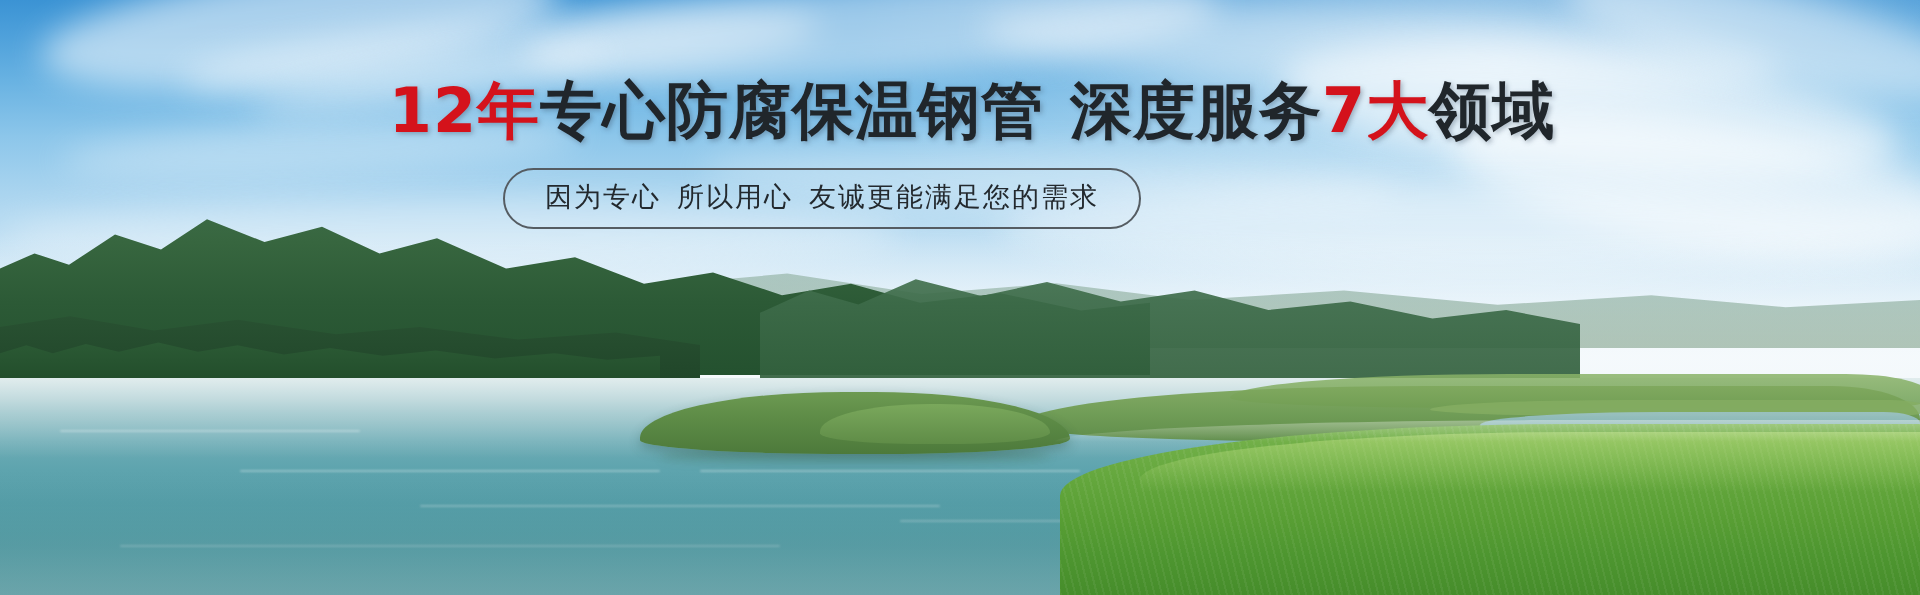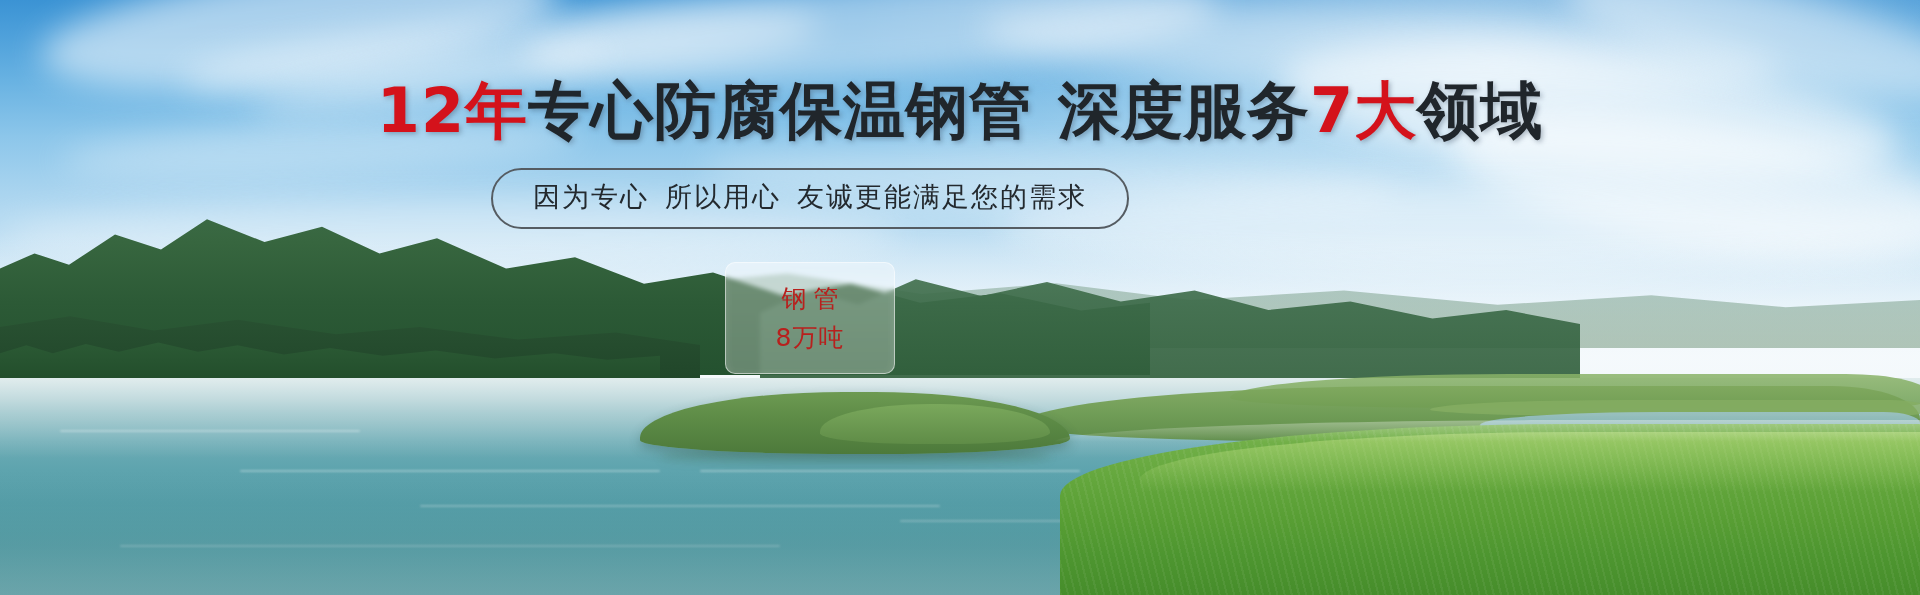--- a/index.html
+++ b/index.html
@@ -176,21 +176,21 @@
       rgba(255,255,255,.08) 0 2px, rgba(0,0,0,0) 2px 7px);
     opacity:.7;
   }
   .grass-edge {
     position:absolute; left:1055px; top:420px; width:880px; height:22px;
     background:linear-gradient(to bottom, rgba(255,255,255,.35), rgba(255,255,255,0));
     border-radius:60% 0 0 0 / 100% 0 0 0;
   }
 
   
-  .content { position:absolute; left:0; top:0; width:1620px; height:595px; }
+  .content { position:absolute; left:12px; top:0; width:1620px; height:595px; }
 
   .headline {
     position:absolute; left:0; top:80px; width:1920px;
     text-align:center;
     font-size:62px; font-weight:bold; line-height:1;
     letter-spacing:1px;
     white-space:nowrap;
     text-shadow:2px 2px 5px rgba(60,80,100,.38);
   }
   .headline .dark { color:#20262b; }
@@ -292,23 +292,19 @@
     <div class="headline">
       <span class="red">12</span><span class="red">年</span><span class="dark">专心防腐保温钢管</span><span class="gap"></span><span class="dark">深度服务</span><span class="red">7</span><span class="red">大</span><span class="dark">领域</span>
     </div>
 
     <div class="subtitle-pill">
       <span>因为专心</span><span class="sp"></span><span>所以用心</span><span class="sp"></span><span>友诚更能满足您的需求</span>
     </div>
 
     <div class="cards">
 
-      <div class="card">
-        <div class="card-label">钢管</div>
-        <div class="card-value"><span>8万吨</span></div>
-      </div>
 
 
 
     </div>
 
   </div>
 </div>
 
 </body></html>

